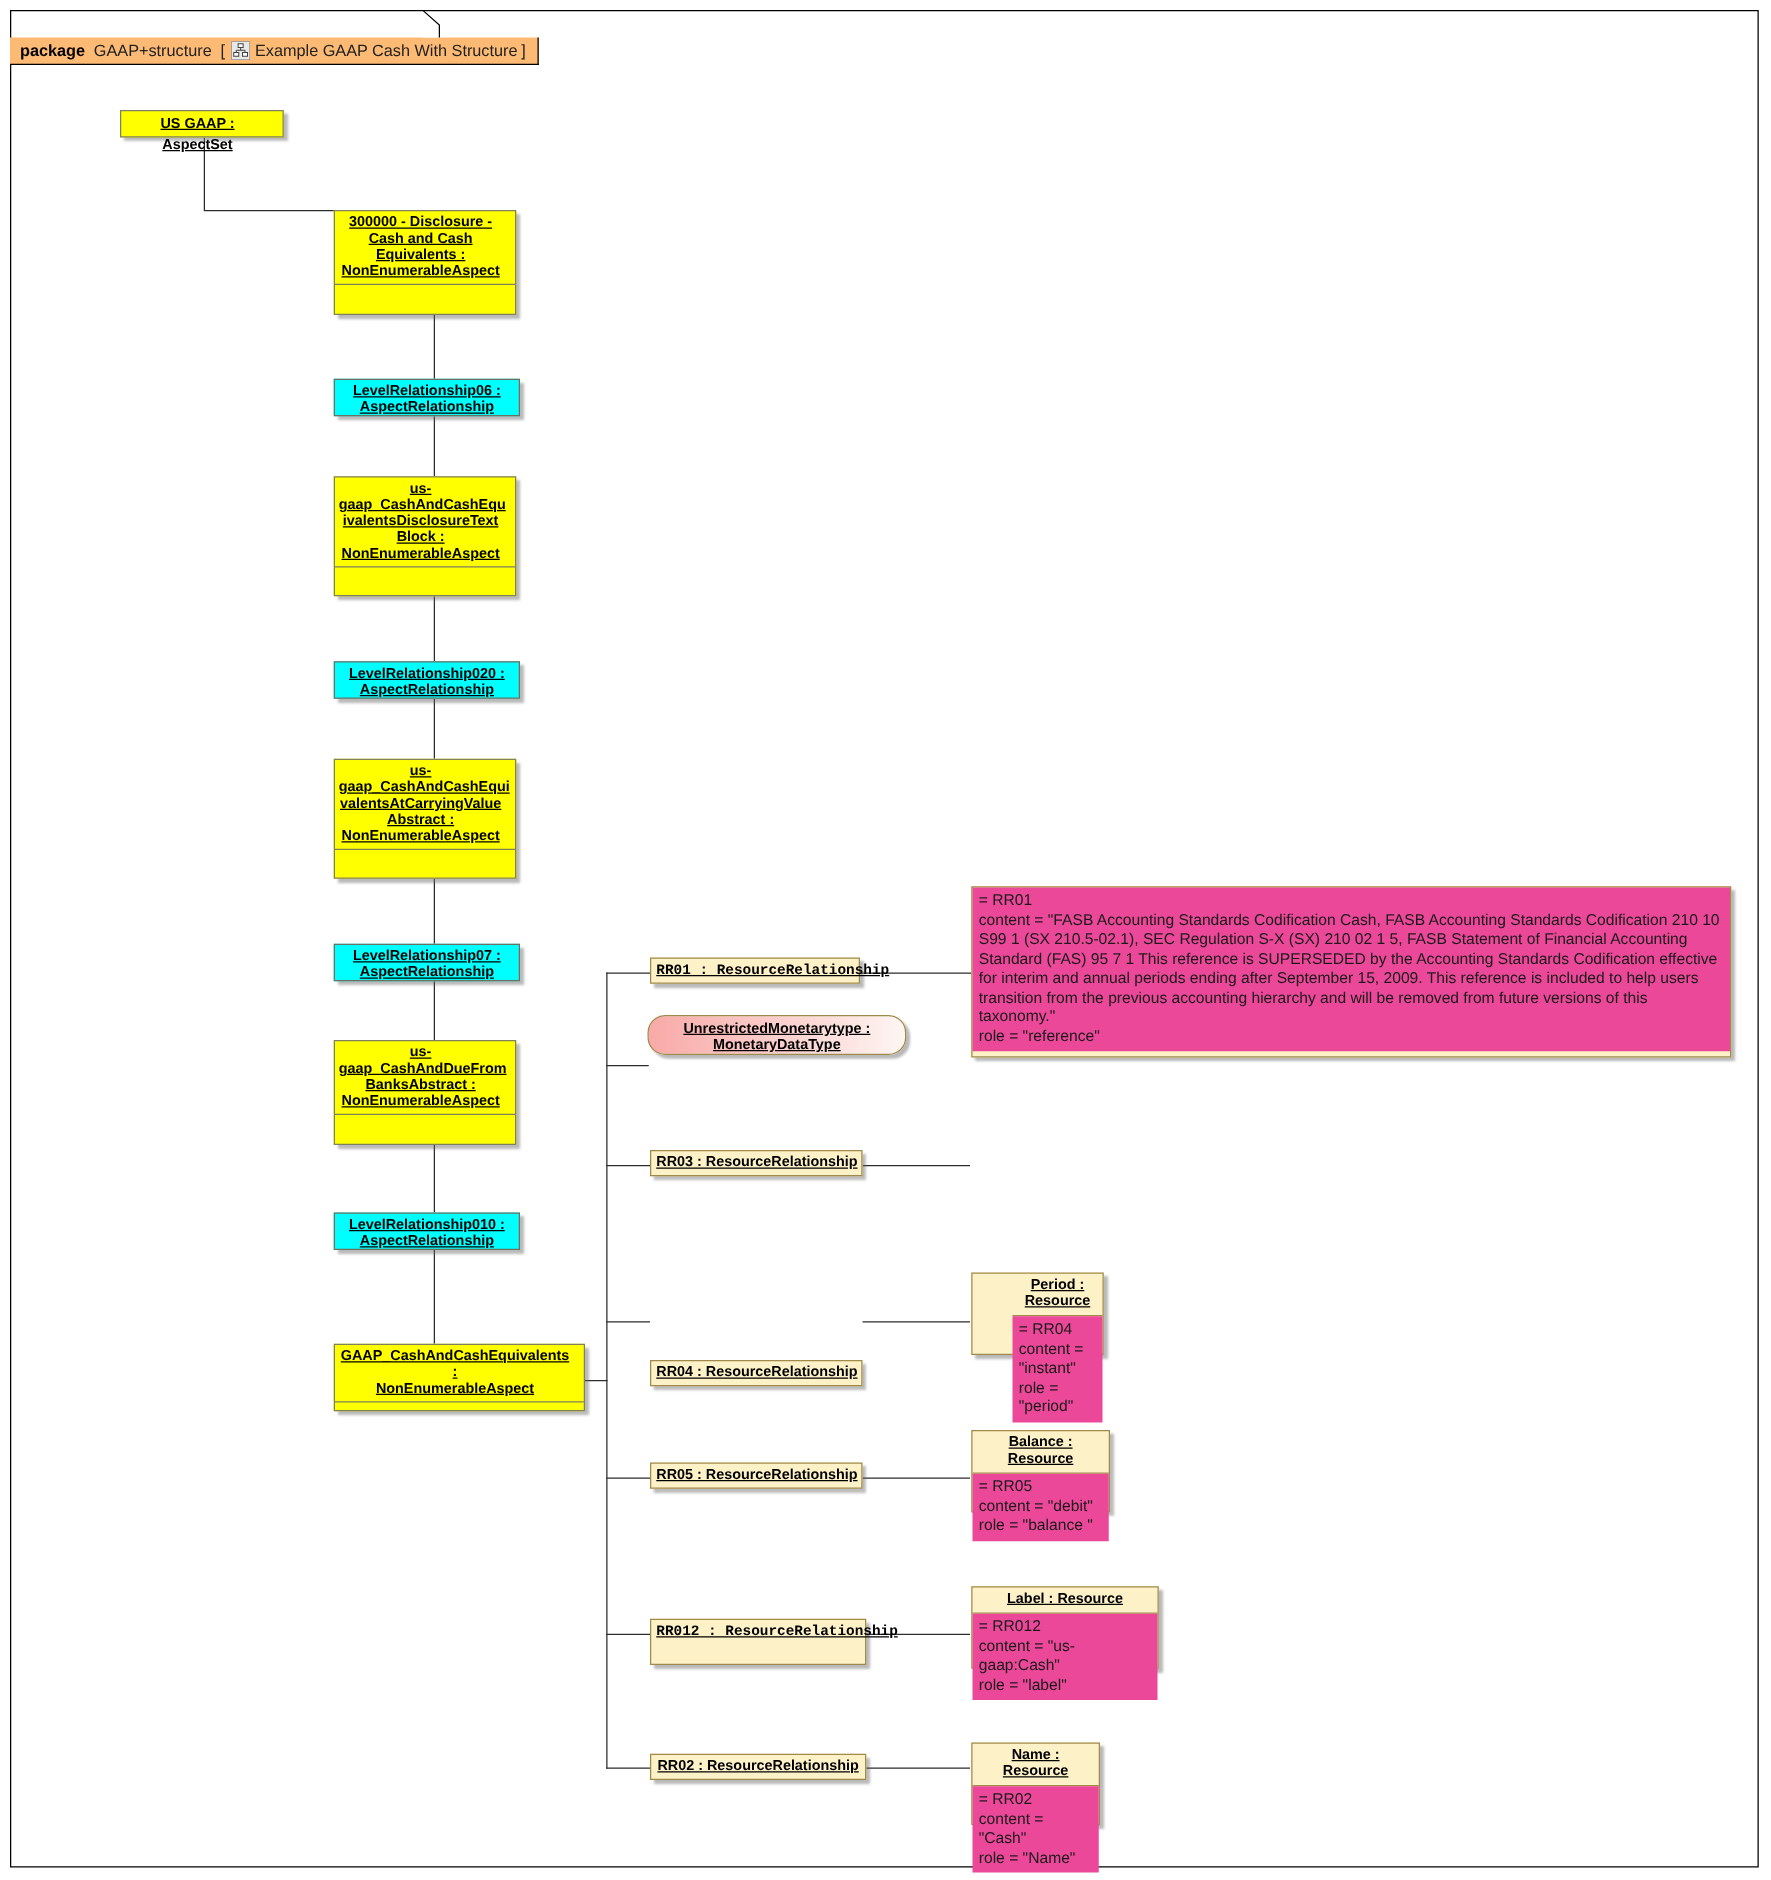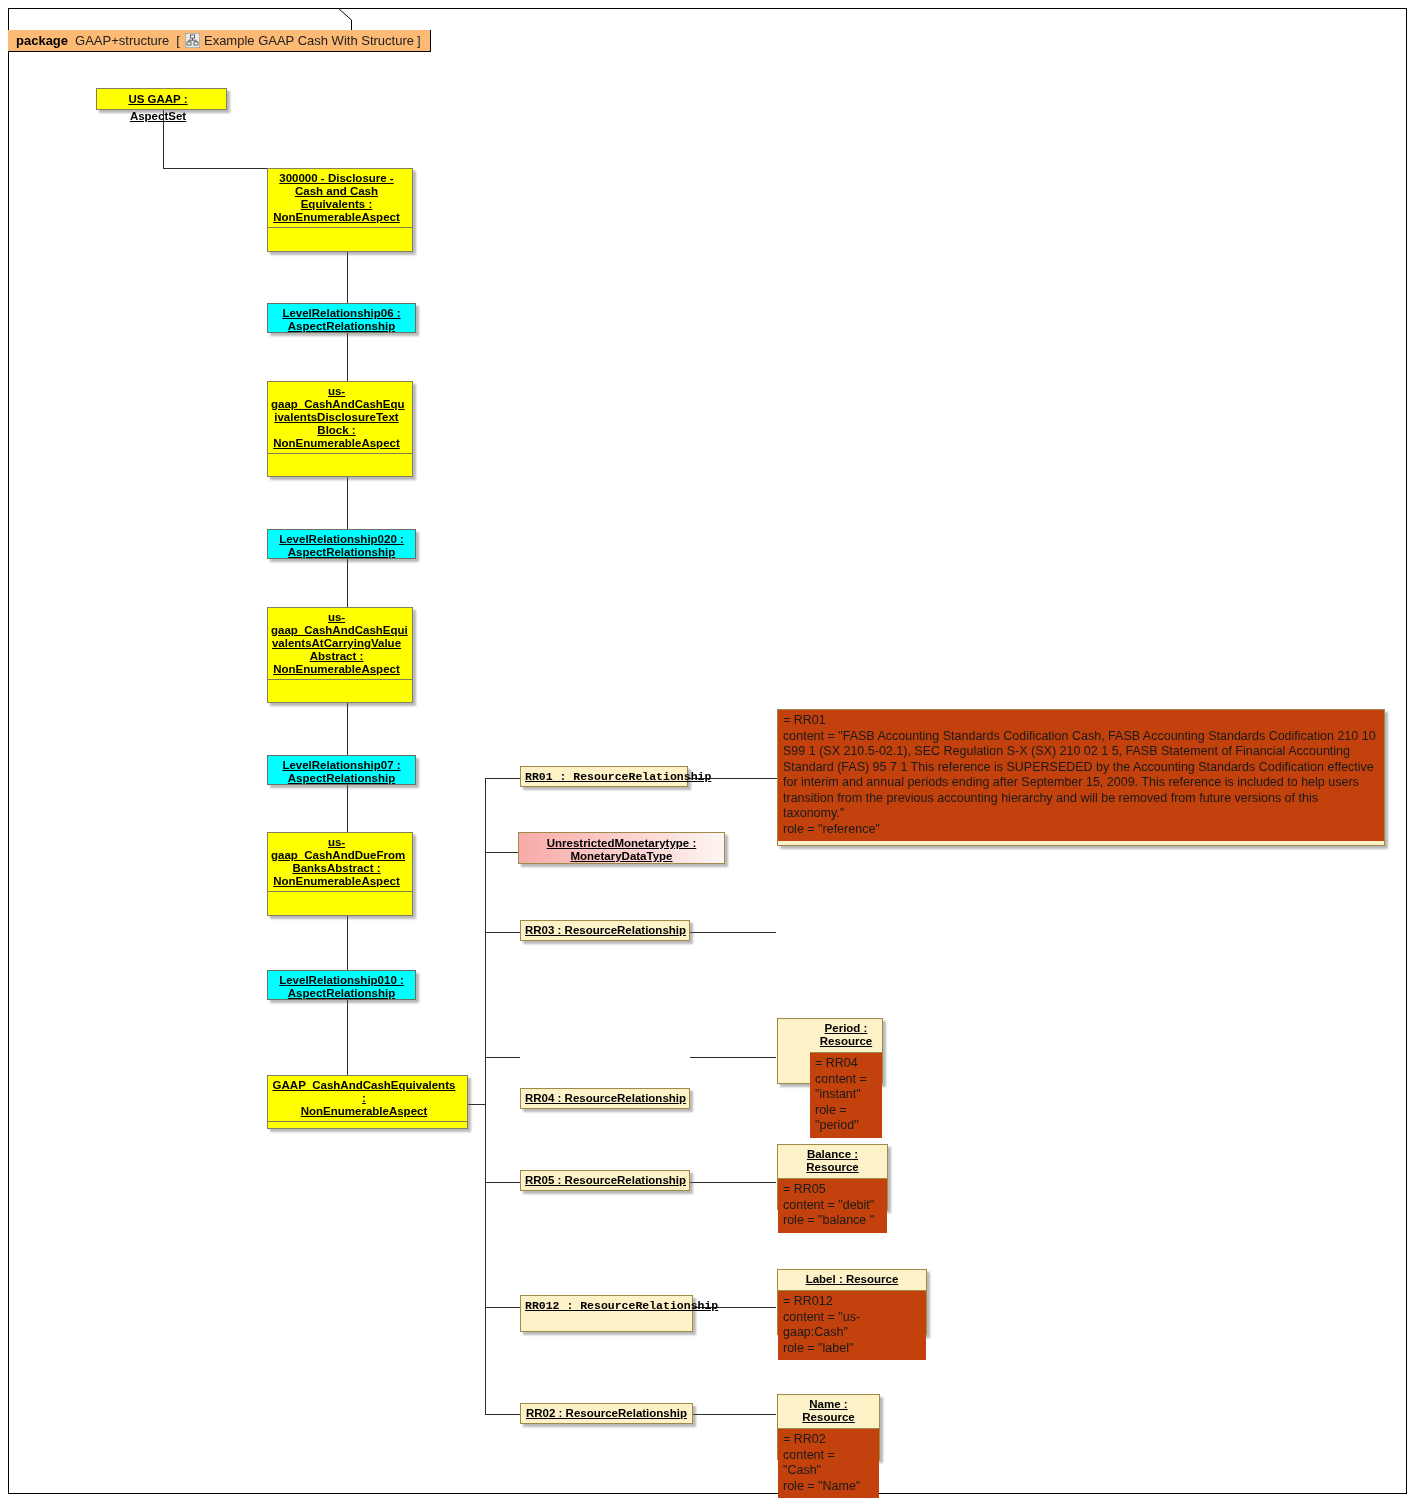--- a/index.html
+++ b/index.html
@@ -127,21 +127,21 @@
   
   .resource {
     background: #fdf1c8;
     border: 1px solid #a08a4a;
   }
   .resource .title {
     border-bottom: 1px solid #a08a4a;
     padding: 3px 6px 4px 6px;
   }
   .resource .body {
-    background: #c2410c;
+    background: #ec4899;
     font-family: "Liberation Sans", sans-serif;
   }
 
   
   .pink {
     background: linear-gradient(to right, #f8aaa8 0%, #fbd2cf 55%, #fdf6f3 100%);
     border: 1px solid #a08a4a;
   }
   .pink .title { padding: 4px 4px 5px 4px; }
 
@@ -286,21 +286,21 @@
       <div>GAAP_CashAndCashEquivalents :</div>
       <div>NonEnumerableAspect</div>
     </div>
     <div class="empty-compartment"></div>
   </div>
 
   <div class="node cream" style="left:520px; top:766px; width:168px; height:21px;font-family:Liberation Mono, monospace;">
     <div class="title nowrap">RR01 : ResourceRelationship</div>
   </div>
 
-  <div class="node pink" style="left:518px; top:832px; width:207px; height:32px;">
+  <div class="node pink" style="left:518px; top:812px; width:207px; height:32px;border-radius:14px;">
     <div class="title">
       <div>UnrestrictedMonetarytype :</div>
       <div>MonetaryDataType</div>
     </div>
   </div>
 
   <div class="node cream" style="left:520px; top:920px; width:170px; height:21px;">
     <div class="title nowrap">RR03 : ResourceRelationship</div>
   </div>
 

